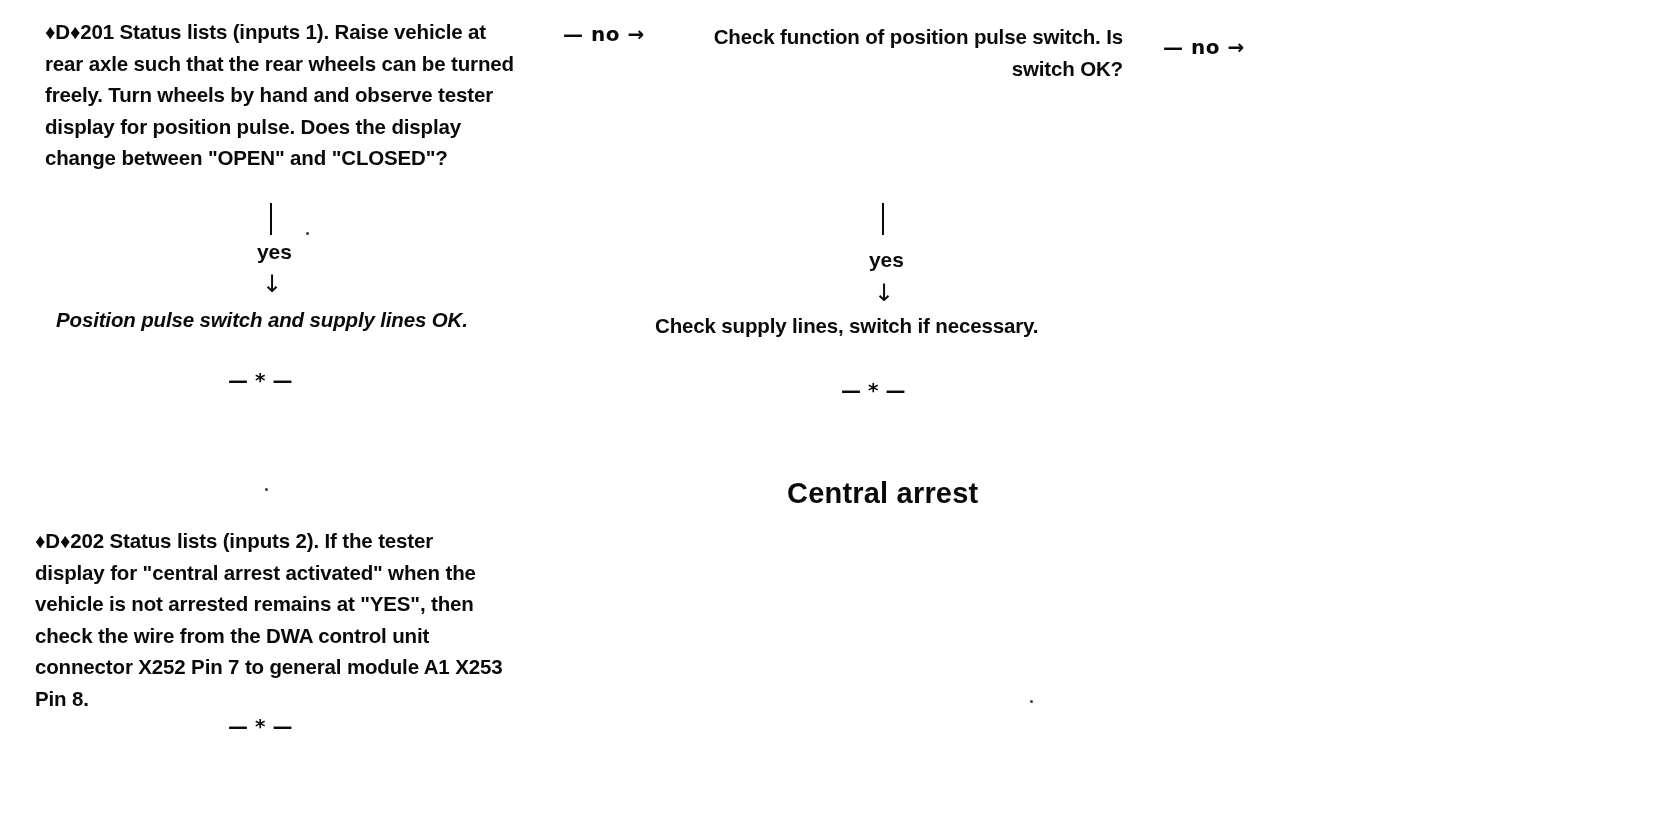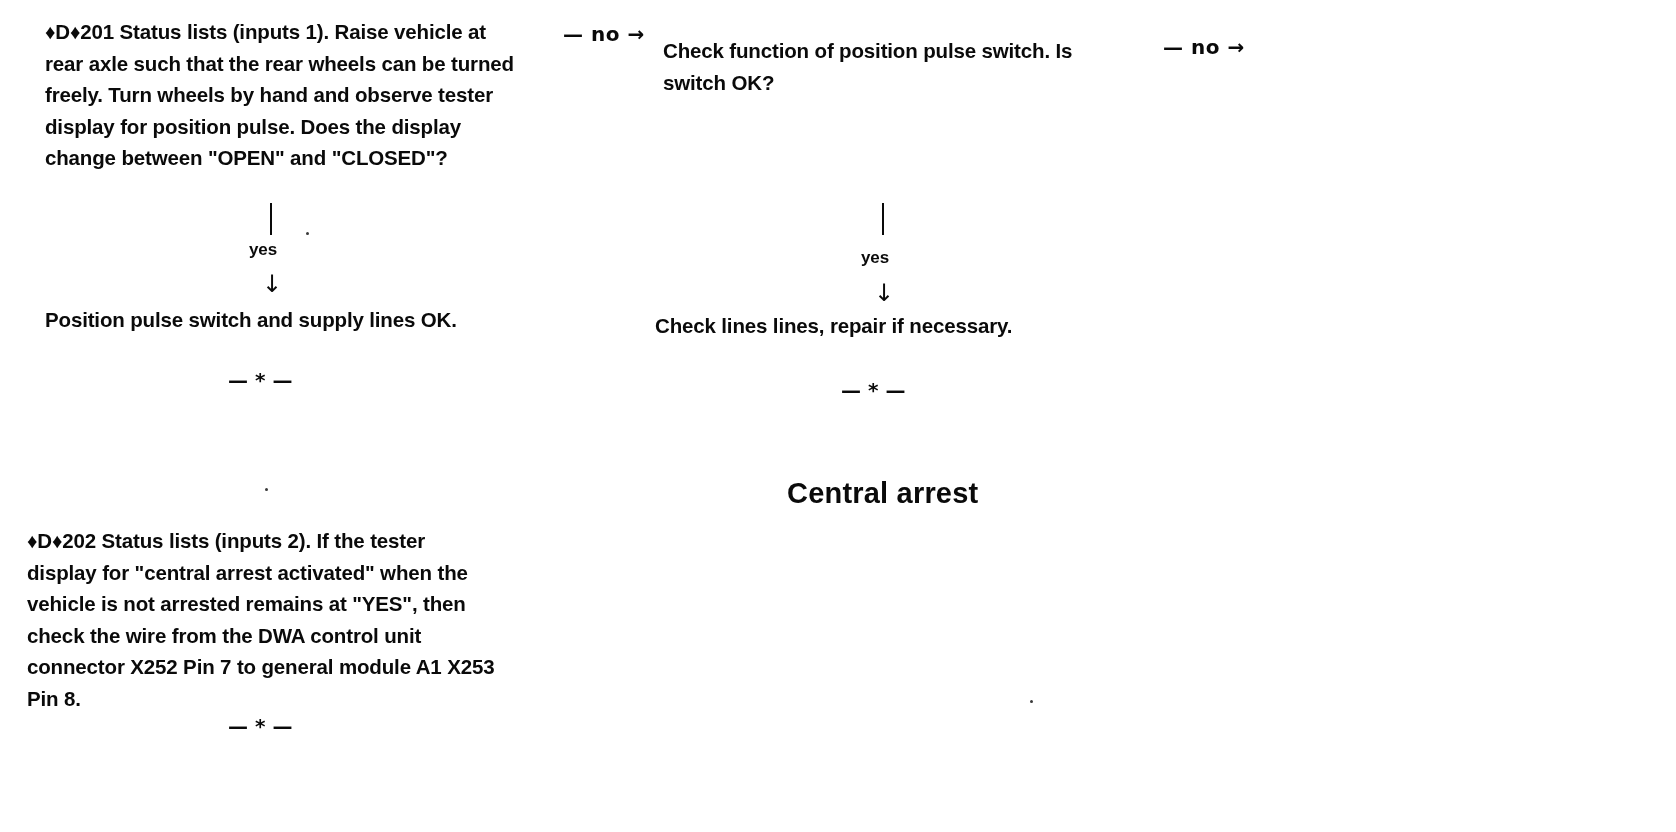--- a/index.html
+++ b/index.html
@@ -35,25 +35,26 @@
   }
   .flow-label {
     font-size: 20.5px;
     font-weight: bold;
     line-height: 31.5px;
     letter-spacing: -0.15px;
     color: #0a0a0a;
     white-space: pre-wrap;
   }
   .branch {
-    font-size: 17px;
+    font-size: 21px;
     font-weight: bold;
     letter-spacing: -0.1px;
     color: #0a0a0a;
     white-space: nowrap;
+    margin-left: 8px;
   }
   .vline {
     width: 0;
     border-left: 2px solid #0a0a0a;
   }
   .arrow-down {
     font-size: 24px;
     line-height: 24px;
     font-weight: normal;
     color: #0a0a0a;
@@ -97,41 +98,41 @@
   <div class="abs para" style="left:45px; top:16px; width:470px;"><span class="lead-marker">♦D♦</span><span>201 Status lists (inputs 1). Raise vehicle at rear axle such that the rear wheels can be turned freely. Turn wheels by hand and observe tester display for position pulse. Does the display change between "OPEN" and "CLOSED"?</span></div>
 
   <div class="abs vline" style="left:270px; top:203px; height:32px;"></div>
 
   <div class="abs speck" style="left:306px; top:232px;"></div>
 
   <div class="abs branch" style="left:249px; top:240px;">yes</div>
 
   <div class="abs arrow-down" style="left:262px; top:272px;">↓</div>
 
-  <div class="abs flow-label" style="left:45px; top:304px; width:430px;">Position pulse switch and supply lines OK.</div>
+  <div class="abs flow-label" style="left:56px; top:304px; width:430px;font-style:italic;">Position pulse switch and supply lines OK.</div>
 
   <div class="abs sep" style="left:228px; top:368px;">— * —</div>
 
   <div class="abs speck" style="left:265px; top:488px;"></div>
 
-  <div class="abs para" style="left:27px; top:525px; width:470px;"><span class="lead-marker">♦D♦</span><span>202 Status lists (inputs 2). If the tester display for "central arrest activated" when the vehicle is not arrested remains at "YES", then check the wire from the DWA control unit connector X252 Pin 7 to general module A1 X253 Pin 8.</span></div>
+  <div class="abs para" style="left:35px; top:525px; width:470px;"><span class="lead-marker">♦D♦</span><span>202 Status lists (inputs 2). If the tester display for "central arrest activated" when the vehicle is not arrested remains at "YES", then check the wire from the DWA control unit connector X252 Pin 7 to general module A1 X253 Pin 8.</span></div>
 
   <div class="abs sep" style="left:228px; top:714px;">— * —</div>
 
   <div class="abs no-arrow" style="left:563px; top:22px;">— no →</div>
 
-  <div class="abs flow-label" style="left:663px; top:35px; width:460px;">Check function of position pulse switch. Is switch OK?</div>
+  <div class="abs flow-label" style="left:663px; top:21px; width:460px;text-align:right;">Check function of position pulse switch. Is switch OK?</div>
 
   <div class="abs vline" style="left:882px; top:203px; height:32px;"></div>
 
   <div class="abs branch" style="left:861px; top:248px;">yes</div>
 
   <div class="abs arrow-down" style="left:874px; top:281px;">↓</div>
 
-  <div class="abs flow-label" style="left:655px; top:310px; width:470px;">Check lines lines, repair if necessary.</div>
+  <div class="abs flow-label" style="left:655px; top:310px; width:470px;">Check supply lines, switch if necessary.</div>
 
   <div class="abs sep" style="left:841px; top:378px;">— * —</div>
 
   <div class="abs heading" style="left:787px; top:477px;">Central arrest</div>
 
   <div class="abs speck" style="left:1030px; top:700px;"></div>
 
   <div class="abs no-arrow" style="left:1163px; top:35px;">— no →</div>
 
 

